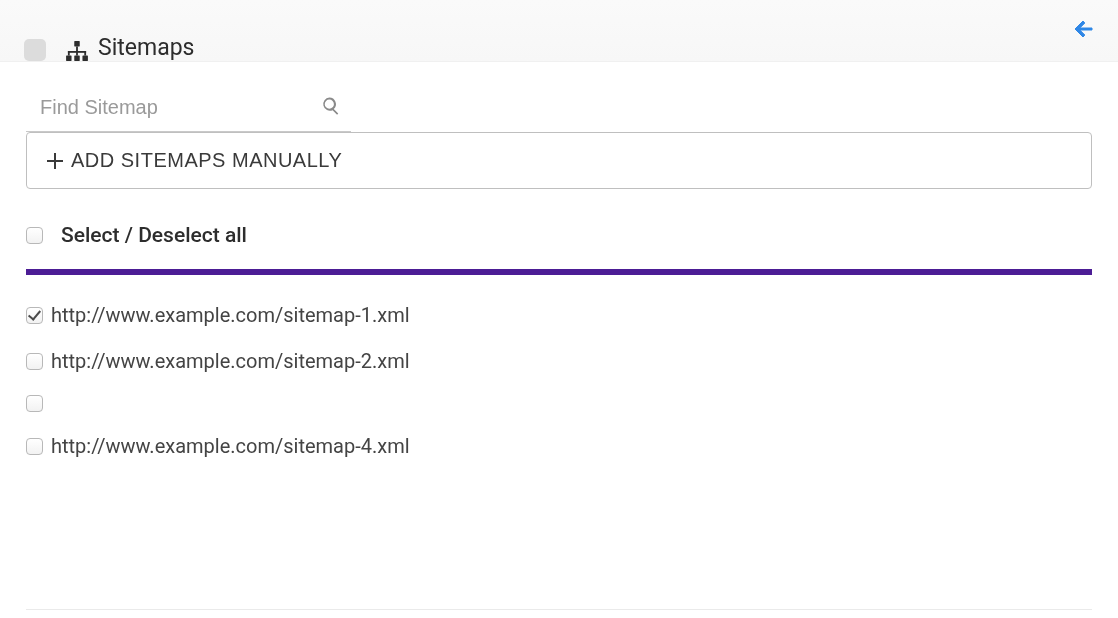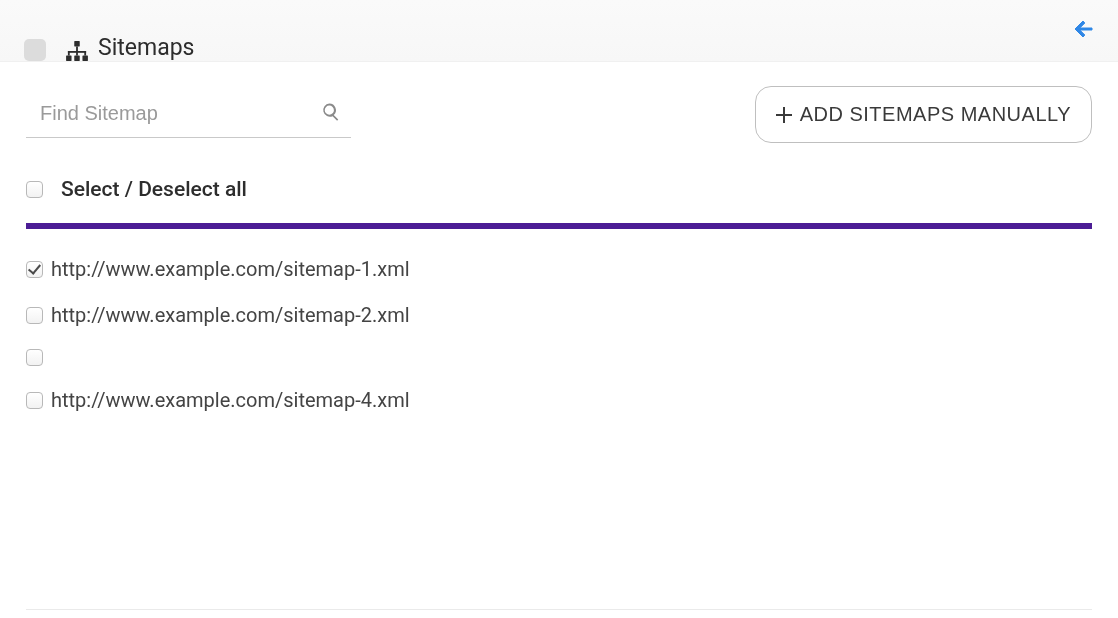--- a/index.html
+++ b/index.html
@@ -46,23 +46,23 @@
       cursor: pointer;
     }
     .back-arrow svg {
       width: 24px;
       height: 24px;
       stroke: #2f87e6;
       fill: #2f87e6;
     }
     .toolbar {
       display: flex;
-      align-items: center;
       justify-content: space-between;
       padding: 24px 26px 10px 26px;
+      flex-direction: column;
     }
     .search-wrap {
       position: relative;
       width: 325px;
     }
     .search-input {
       width: 100%;
       border: none;
       border-bottom: 1px solid #c9c9c9;
       font-size: 20px;
@@ -81,21 +81,21 @@
       transform: translateY(-55%);
     }
     .search-icon svg {
       width: 20px;
       height: 20px;
       fill: #8a8a8a;
     }
     .add-btn {
       border: 1px solid #bfbfbf;
       background: #fff;
-      border-radius: 16px;
+      border-radius: 4px;
       padding: 16px 20px;
       font-size: 20px;
       letter-spacing: 0.5px;
       color: #3a3a3a;
       cursor: pointer;
       display: flex;
       align-items: center;
       gap: 8px;
     }
     .add-btn .plus-icon svg {

